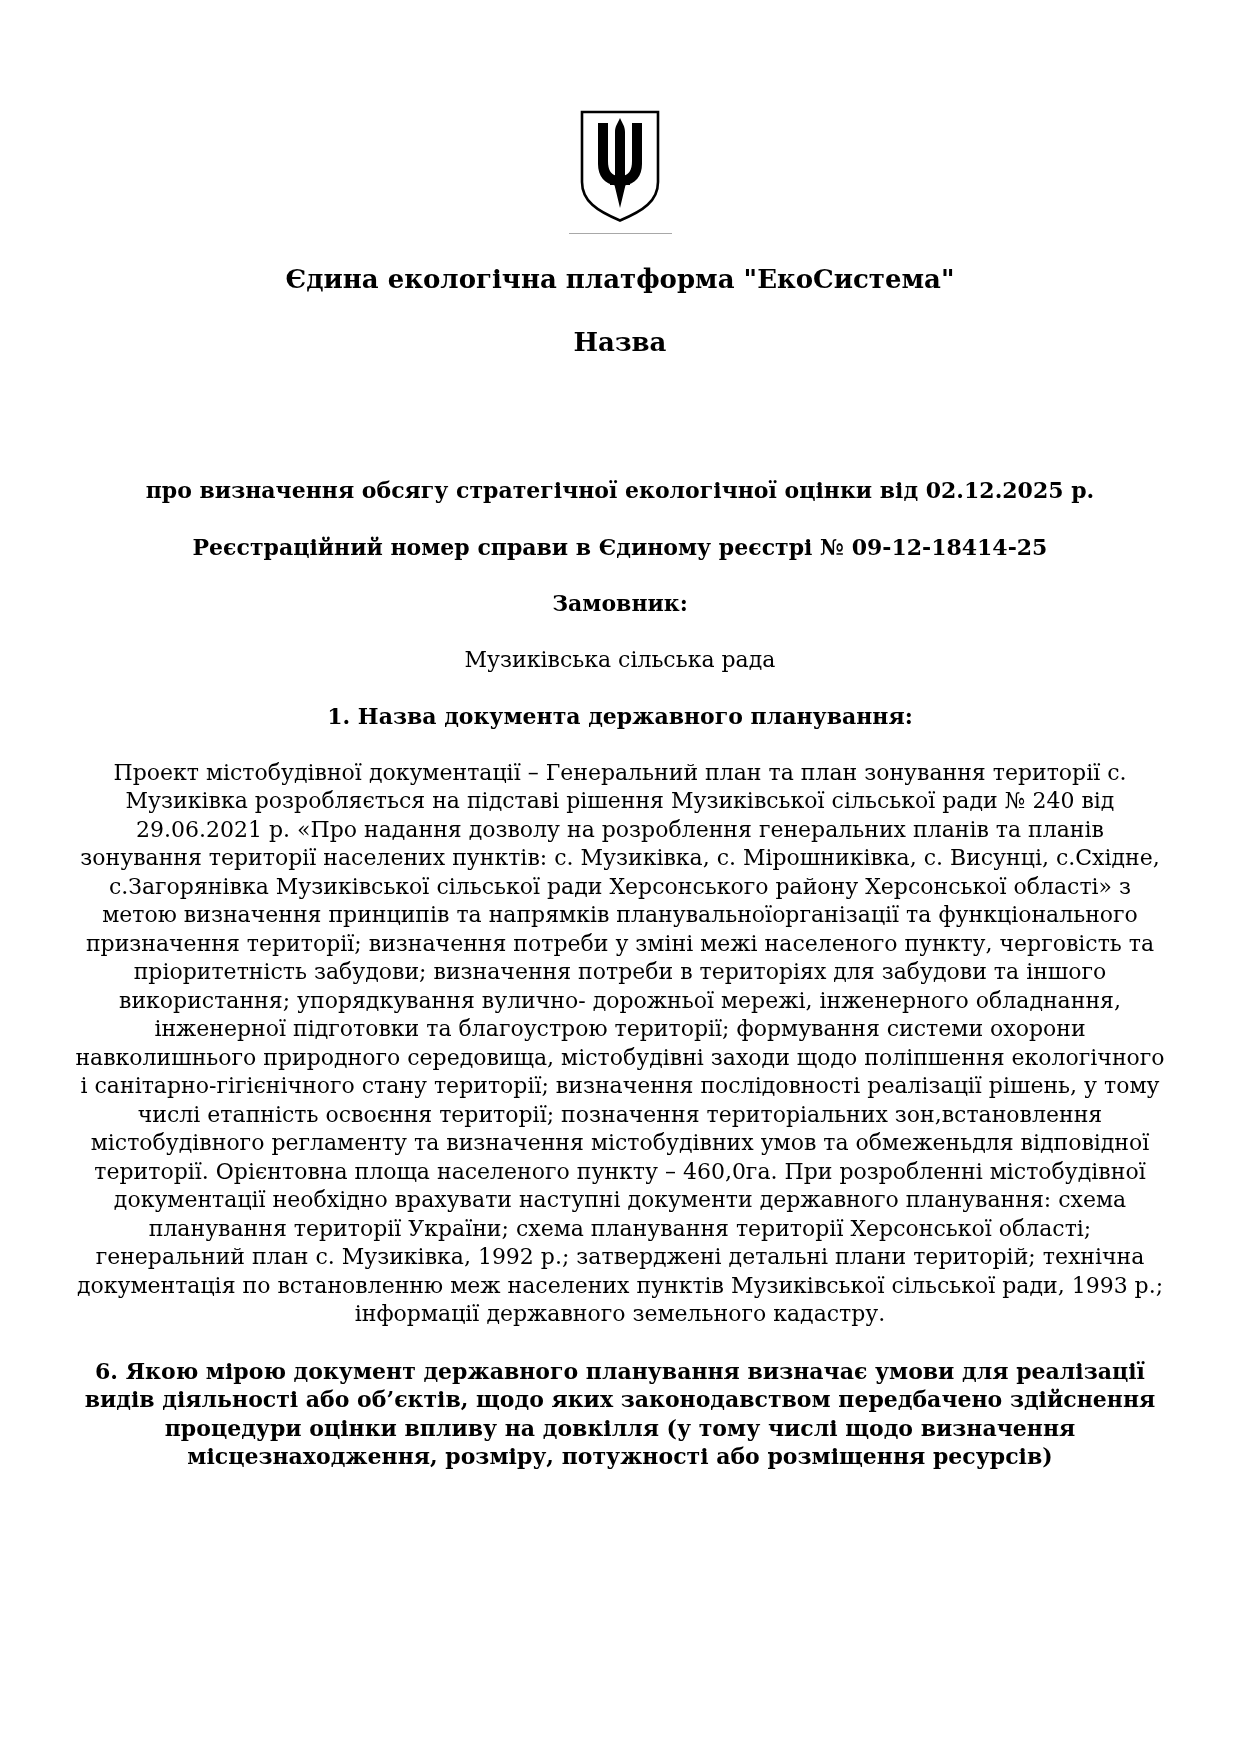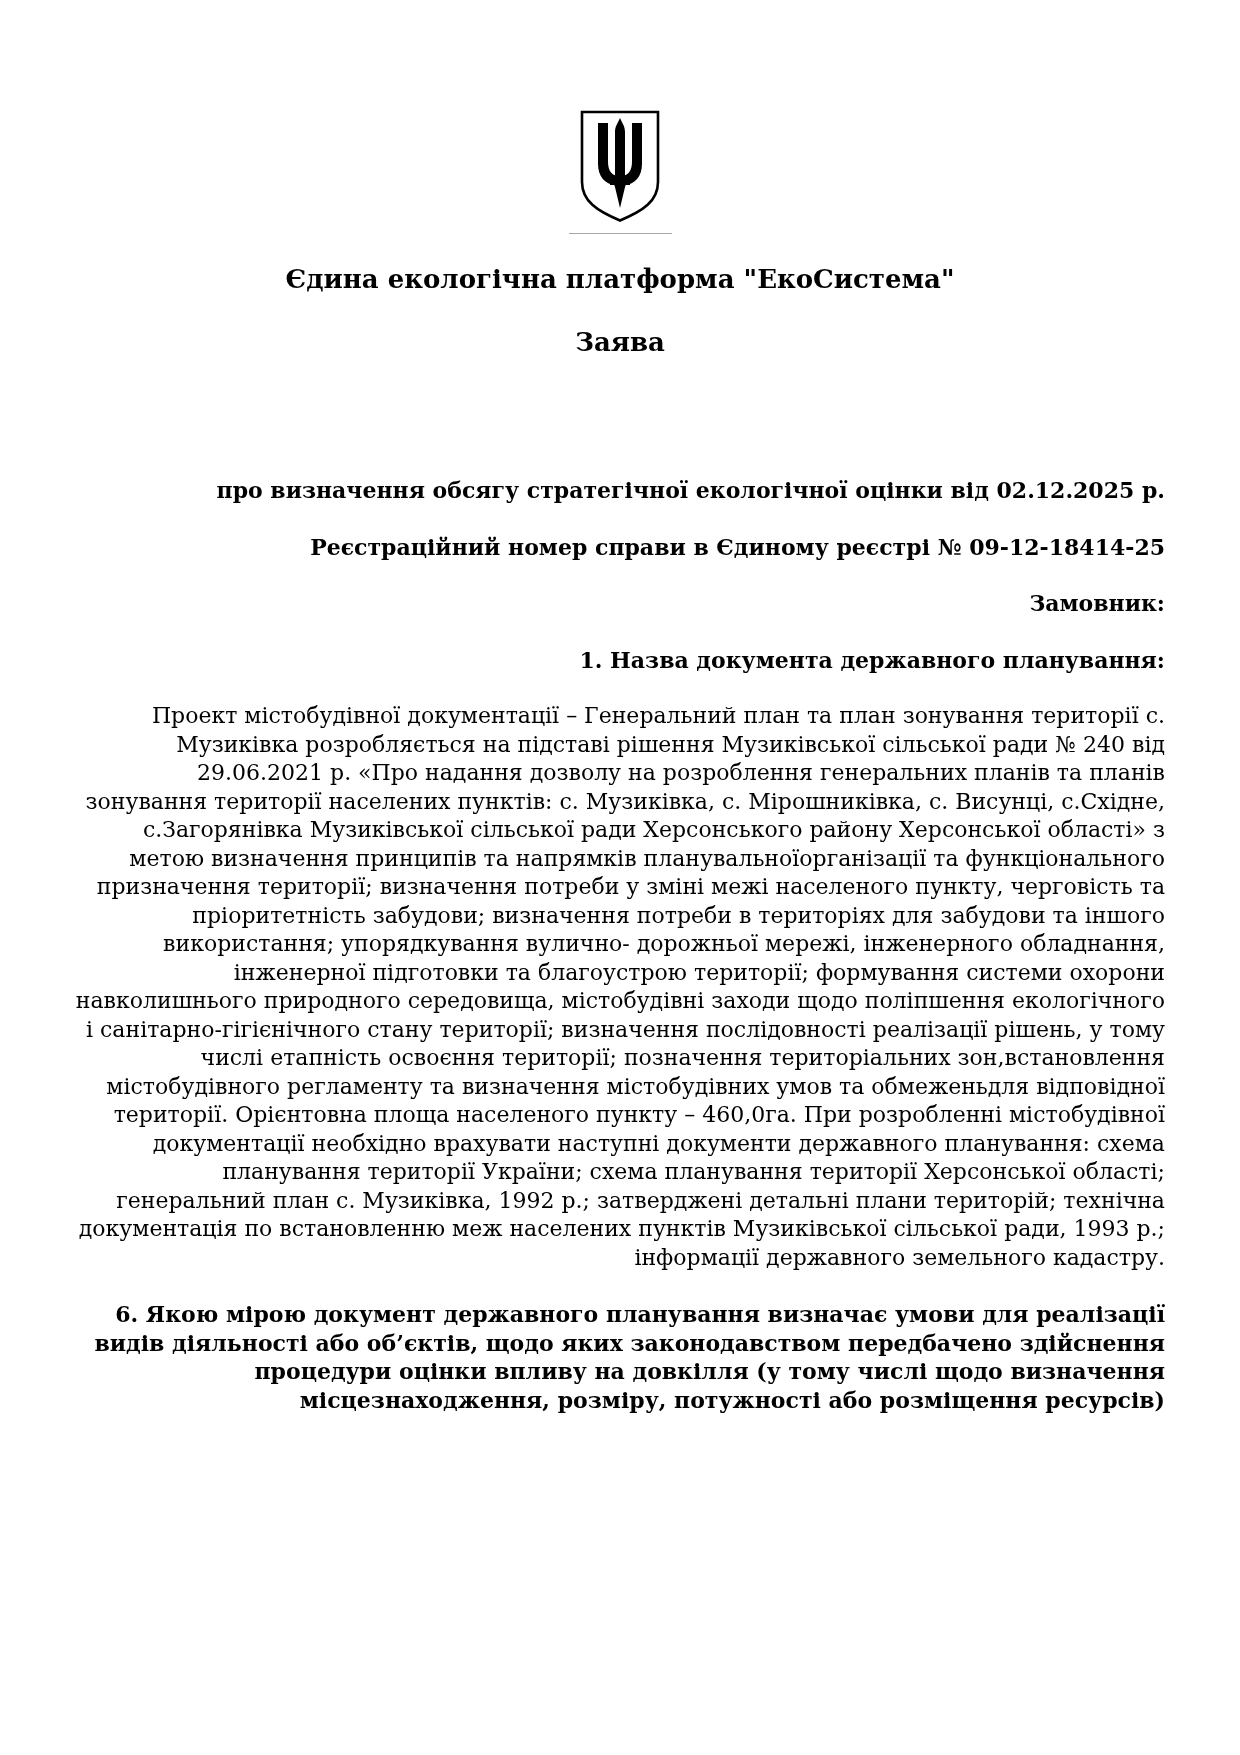--- a/index.html
+++ b/index.html
@@ -43,21 +43,21 @@
     line-height: 32px;
     font-weight: bold;
     text-align: center;
     margin: 30px 60px 118px 60px;
   }
   .content {
     margin: 0 75px;
     width: 1090px;
     font-size: 22px;
     line-height: 28.5px;
-    text-align: right;
+    text-align: center;
   }
   .content p {
     margin: 28px 0;
   }
   .content .b {
     font-weight: bold;
   }
 </style>
 </head>
 <body>
@@ -73,30 +73,31 @@
         <path d="M43 10 C45.5 15.5 48 18.5 48 24 V70 H38 V24 C38 18.5 40.5 15.5 43 10 Z"></path>
         <path d="M33 70 H53 V77 H48.5 L43 100 L37.5 77 H33 Z"></path>
       </g>
     </svg>
   </div>
 
   <hr class="emblem-divider">
 
   <h1 class="platform-title">Єдина екологічна платформа "ЕкоСистема"</h1>
 
-  <h2 class="doc-type">Заява</h2>
+  <h2 class="doc-type">Назва</h2>
 
   <div class="content">
 
     <p class="b">про визначення обсягу стратегічної екологічної оцінки від 02.12.2025 р.</p>
 
     <p class="b">Реєстраційний номер справи в Єдиному реєстрі № 09-12-18414-25</p>
 
     <p class="b">Замовник:</p>
 
+    <p>Музиківська сільська рада</p>
 
     <p class="b">1. Назва документа державного планування:</p>
 
 
 
     <p>Проект містобудівної документації – Генеральний план та план зонування території с. Музиківка розробляється на підставі рішення Музиківської сільської ради № 240 від 29.06.2021 р. «Про надання дозволу на розроблення генеральних планів та планів зонування території населених пунктів: с. Музиківка, с. Мірошниківка, с. Висунці, с.Східне, с.Загорянівка Музиківської сільської ради Херсонського району Херсонської області» з метою визначення принципів та напрямків планувальноїорганізації та функціонального призначення території; визначення потреби у зміні межі населеного пункту, черговість та пріоритетність забудови; визначення потреби в територіях для забудови та іншого використання; упорядкування вулично- дорожньої мережі, інженерного обладнання, інженерної підготовки та благоустрою території; формування системи охорони навколишнього природного середовища, містобудівні заходи щодо поліпшення екологічного і санітарно-гігієнічного стану території; визначення послідовності реалізації рішень, у тому числі етапність освоєння території; позначення територіальних зон,встановлення містобудівного регламенту та визначення містобудівних умов та обмеженьдля відповідної території. Орієнтовна площа населеного пункту – 460,0га. При розробленні містобудівної документації необхідно врахувати наступні документи державного планування: схема планування території України; схема планування території Херсонської області; генеральний план с. Музиківка, 1992 р.; затверджені детальні плани територій; технічна документація по встановленню меж населених пунктів Музиківської сільської ради, 1993 р.; інформації державного земельного кадастру.</p>
 
     <p class="b">6. Якою мірою документ державного планування визначає умови для реалізації видів діяльності або об’єктів, щодо яких законодавством передбачено здійснення процедури оцінки впливу на довкілля (у тому числі щодо визначення місцезнаходження, розміру, потужності або розміщення ресурсів)</p>
 
 

